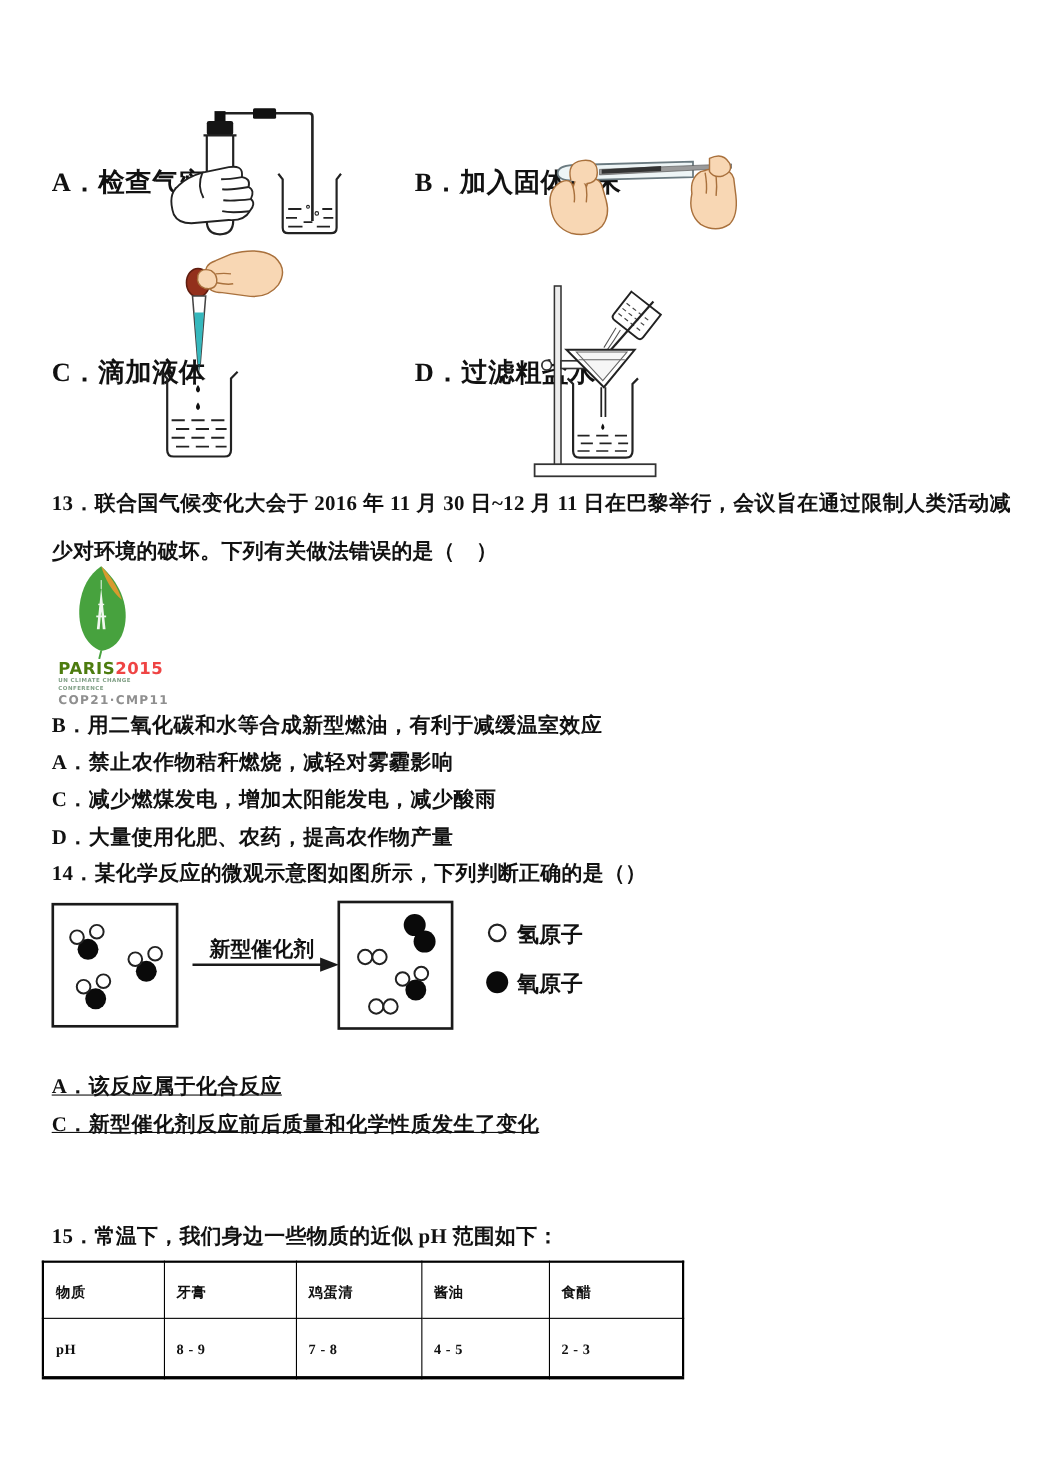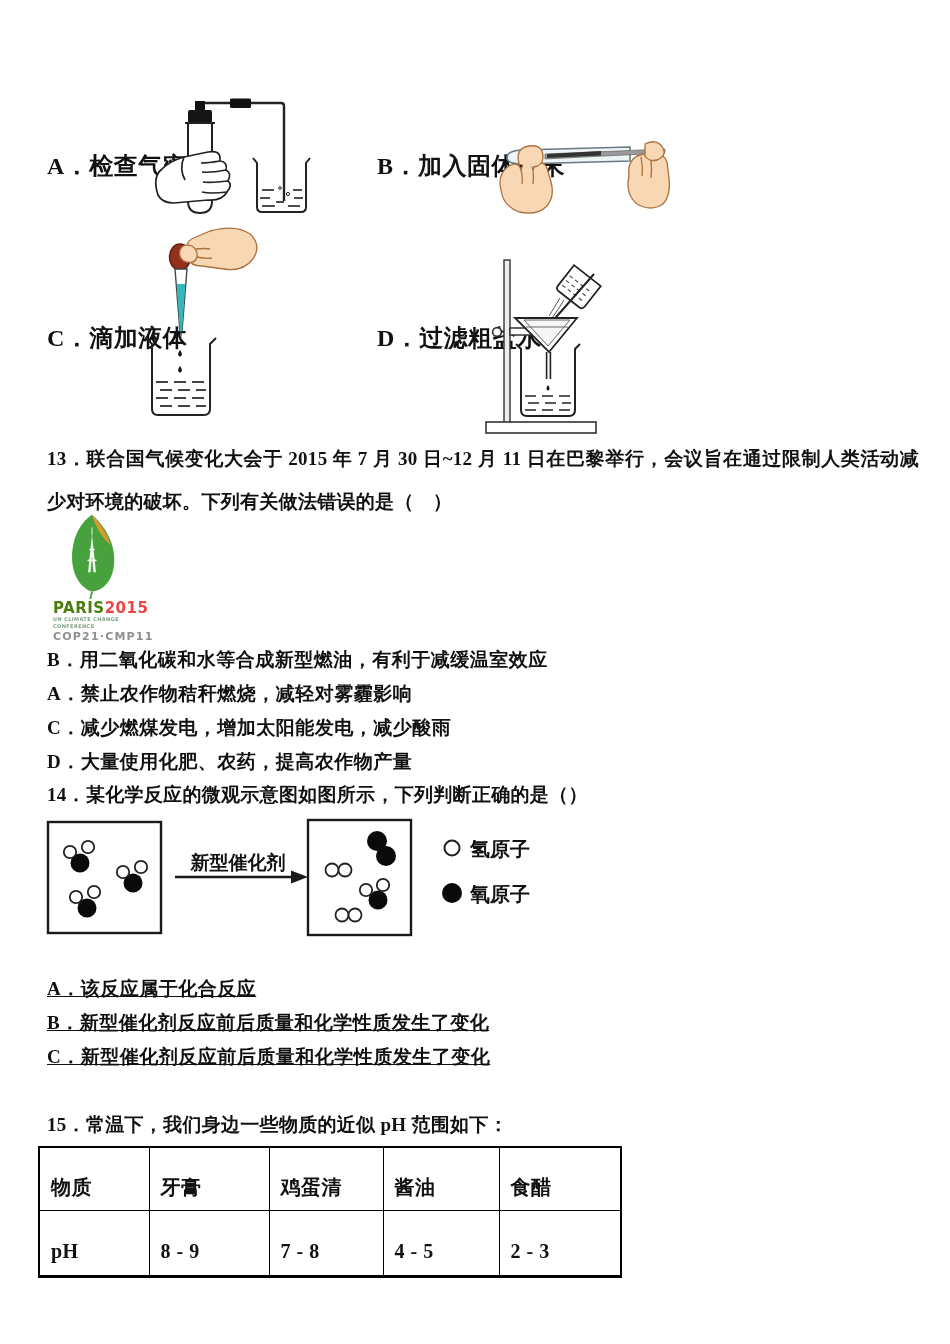--- a/index.html
+++ b/index.html
@@ -18,22 +18,22 @@
   
   .logo{width:90px;text-align:left;}
   .logo-title{font-family:"DejaVu Sans","Liberation Sans",sans-serif;font-size:15px;font-weight:700;letter-spacing:.5px;line-height:15px;margin-top:2px;}
   .logo-title .p{color:#4d7c0f;}
   .logo-title .y{color:#ef4444;}
   .logo-sub{font-family:"DejaVu Sans","Liberation Sans",sans-serif;font-size:5px;color:#7f9f85;letter-spacing:.4px;line-height:7px;}
   .logo-cop{font-family:"DejaVu Sans","Liberation Sans",sans-serif;font-size:11px;color:#8f8f8f;letter-spacing:1.2px;line-height:13px;}
   
   table.ph{border-collapse:collapse;table-layout:fixed;}
   table.ph td{
-    border:1.6px solid #000;font-size:20px;font-weight:700;
-    padding:16px 0 0 11px;vertical-align:middle;letter-spacing:.5px;margin-top:20px;
+    border:1.6px solid #000;font-size:13px;font-weight:700;
+    padding:4px 0 0 11px;vertical-align:middle;letter-spacing:.5px;margin-top:20px;
   }
   table.ph{border:2px solid #000;border-bottom:3px solid #000;}
   .r1 td{height:46px;}
   .r2 td{height:48px;}
 </style>
 </head>
 <body>
 
 <div class="abs opt-label" style="left:47px;top:150px;">A．检查气密性</div>
 <svg class="abs" style="left:150px;top:95px;" width="170" height="126" viewBox="0 0 170 126">
@@ -165,21 +165,21 @@
       <line x1="91" y1="144" x2="102" y2="144"></line>
     <line x1="60" y1="151" x2="71" y2="151"></line>
       <line x1="77" y1="151" x2="88" y2="151"></line>
       <line x1="94" y1="151" x2="103" y2="151"></line>
     <line x1="57" y1="158" x2="68" y2="158"></line>
       <line x1="74" y1="158" x2="85" y2="158"></line>
       <line x1="91" y1="158" x2="102" y2="158"></line>
   </g>
 </svg>
 
-<div class="abs stem q13stem" style="left:47px;top:437px;">13．联合国气候变化大会于 2015 年 7 月 30 日~12 月 11 日在巴黎举行，会议旨在通过限制人类活动减少对环境的破坏。下列有关做法错误的是（　）</div>
+<div class="abs stem q13stem" style="left:47px;top:437px;">13．联合国气候变化大会于 2016 年 11 月 30 日~12 月 11 日在巴黎举行，会议旨在通过限制人类活动减少对环境的破坏。下列有关做法错误的是（　）</div>
 
 <div class="abs logo" style="left:53px;top:513px;">
   <svg width="78" height="86" viewBox="0 0 60 96">
     <path d="M30,2 C48,18 58,40 54,62 C51,78 42,86 30,88 C14,82 6,64 8,42 C10,24 18,10 30,2 Z" fill="#47a23e"></path>
     <path d="M30,2 C38,10 47,23 51,36 C42,29 34,16 30,2 Z" fill="#e09a2d" opacity="0.95"></path>
     <g fill="#ffffff" opacity="0.92">
       <polygon points="30,24 25.6,66 28.4,66 30,48 31.6,66 34.4,66"></polygon>
       <rect x="25" y="52" width="10" height="1.8"></rect>
       <rect x="27" y="40" width="6" height="1.5"></rect>
       <rect x="29.5" y="16" width="1" height="9"></rect>
@@ -244,21 +244,20 @@
   </g>
 
   <circle cx="407" cy="33" r="7.5" fill="#fff" stroke="#222" stroke-width="2"></circle>
   <text x="425" y="41" font-size="20" font-weight="700" fill="#111">氢原子</text>
   <circle cx="407" cy="78" r="10" fill="#0a0a0a"></circle>
   <text x="425" y="86" font-size="20" font-weight="700" fill="#111">氧原子</text>
 </svg>
 
 <div class="abs options" style="left:47px;top:972px;text-decoration:underline;">
   <div class="opt">A．该反应属于化合反应</div>
-  <div class="opt">B．新型催化剂反应前后质量和化学性质发生了变化</div>
   <div class="opt">C．新型催化剂反应前后质量和化学性质发生了变化</div>
 </div>
 
 <div class="abs stem oneline" style="left:47px;top:1110px;">15．常温下，我们身边一些物质的近似 pH 范围如下：</div>
 
 <table class="ph abs" style="left:38px;top:1146px;">
   <colgroup>
     <col style="width:110px">
       <col style="width:120px">
       <col style="width:114px">

